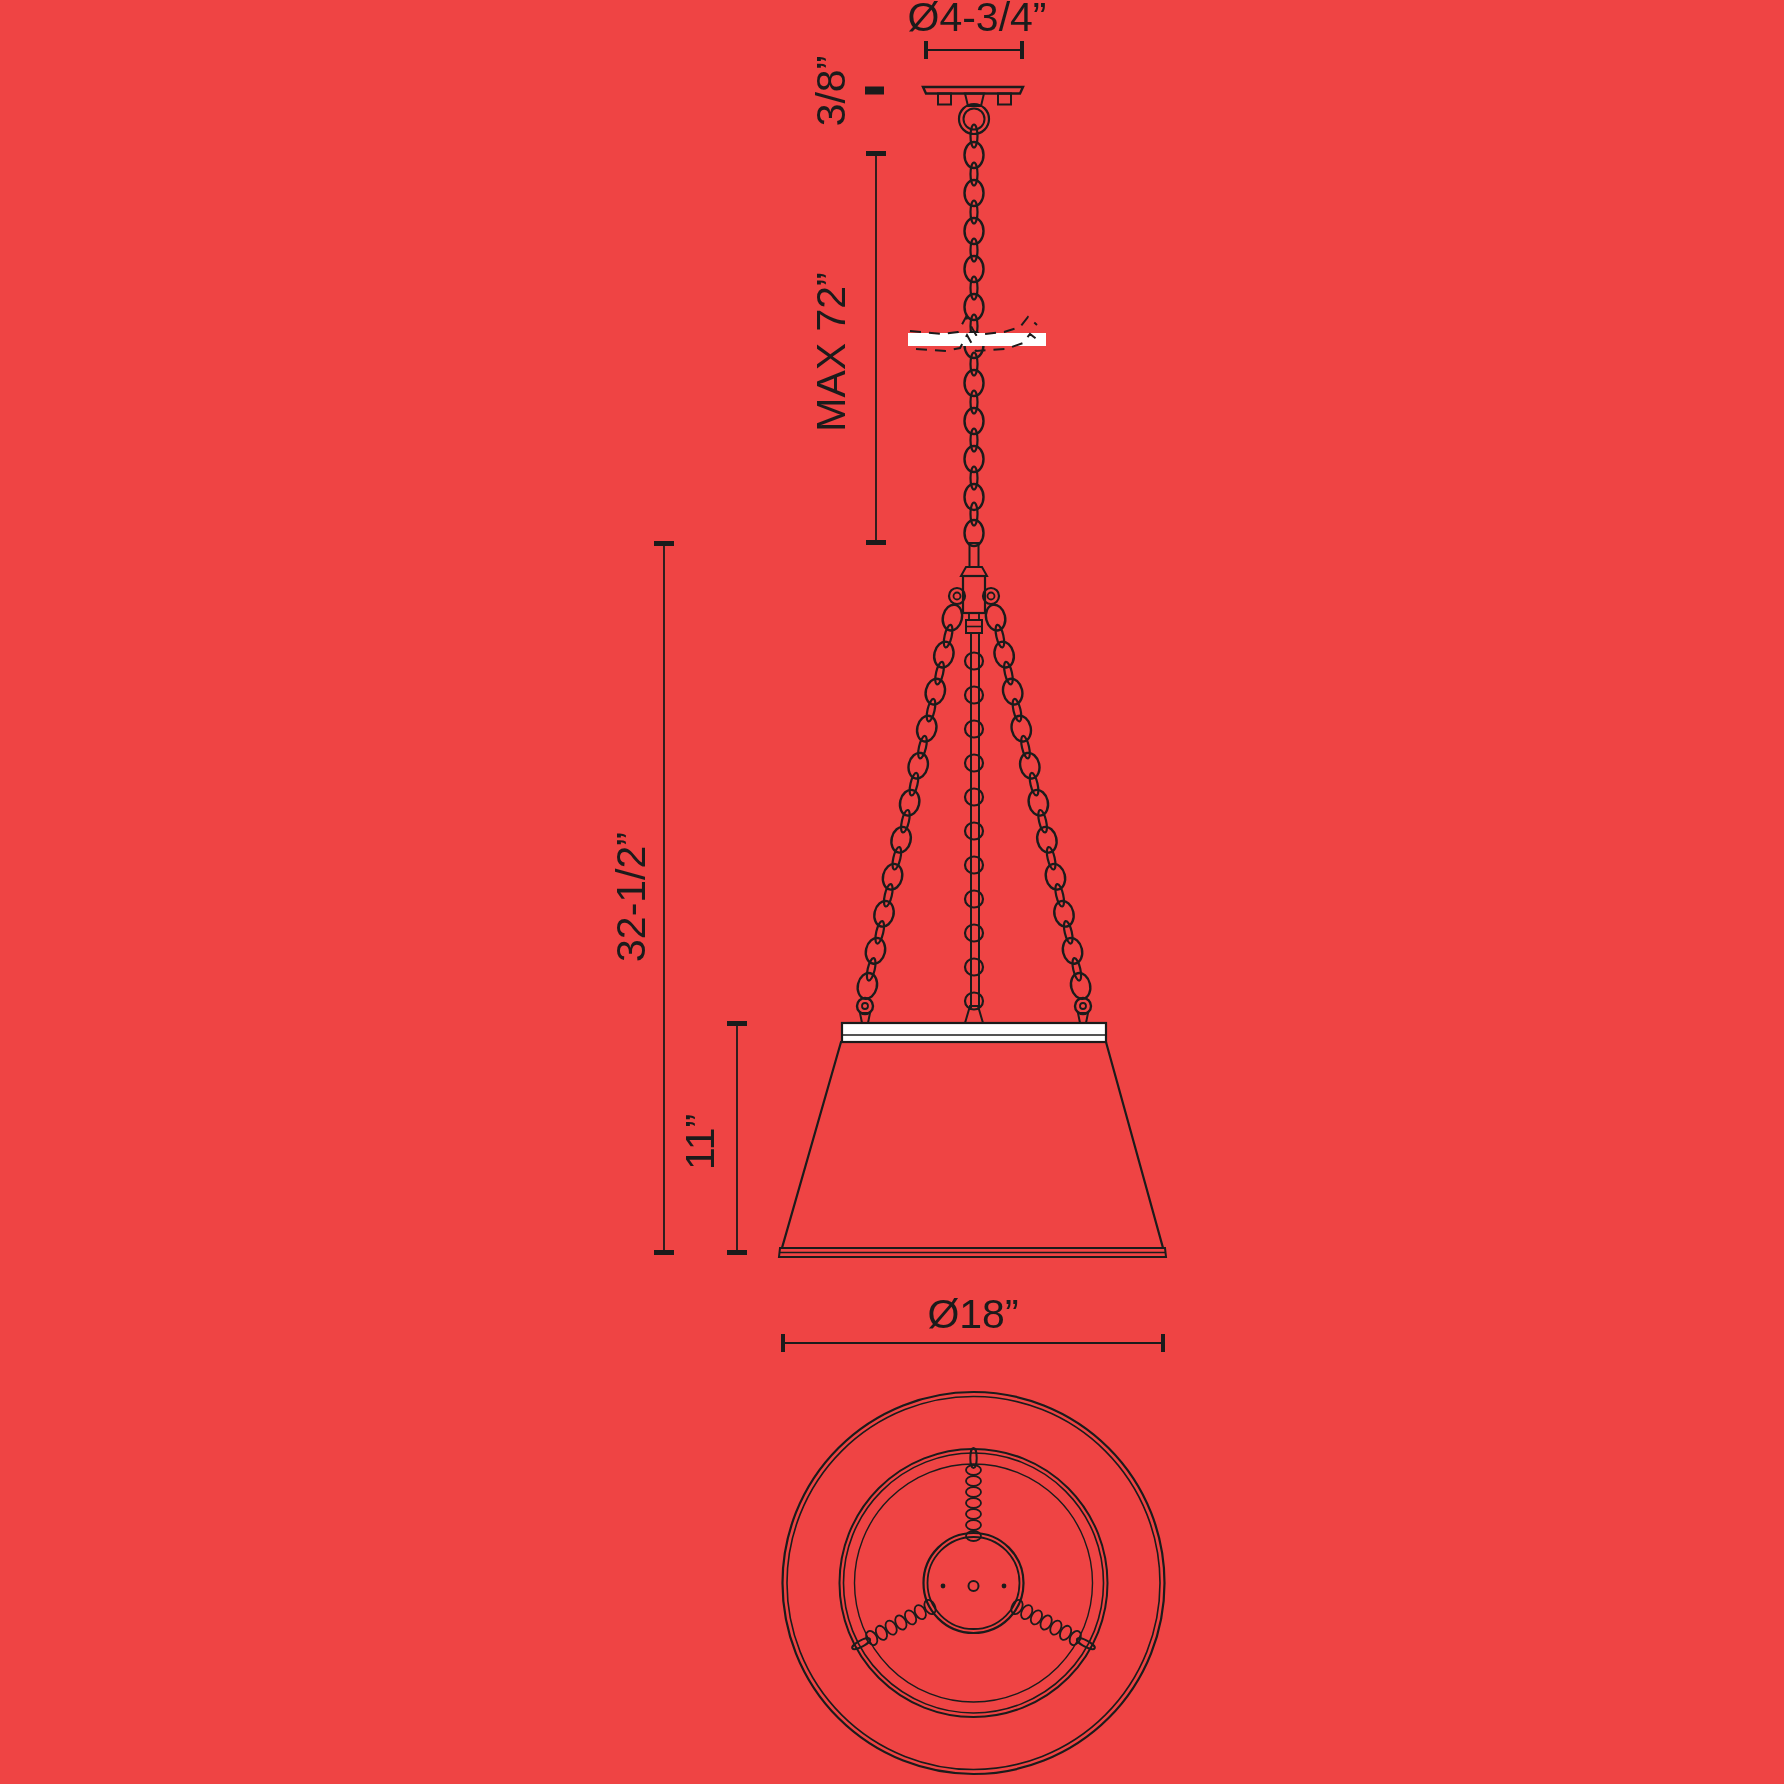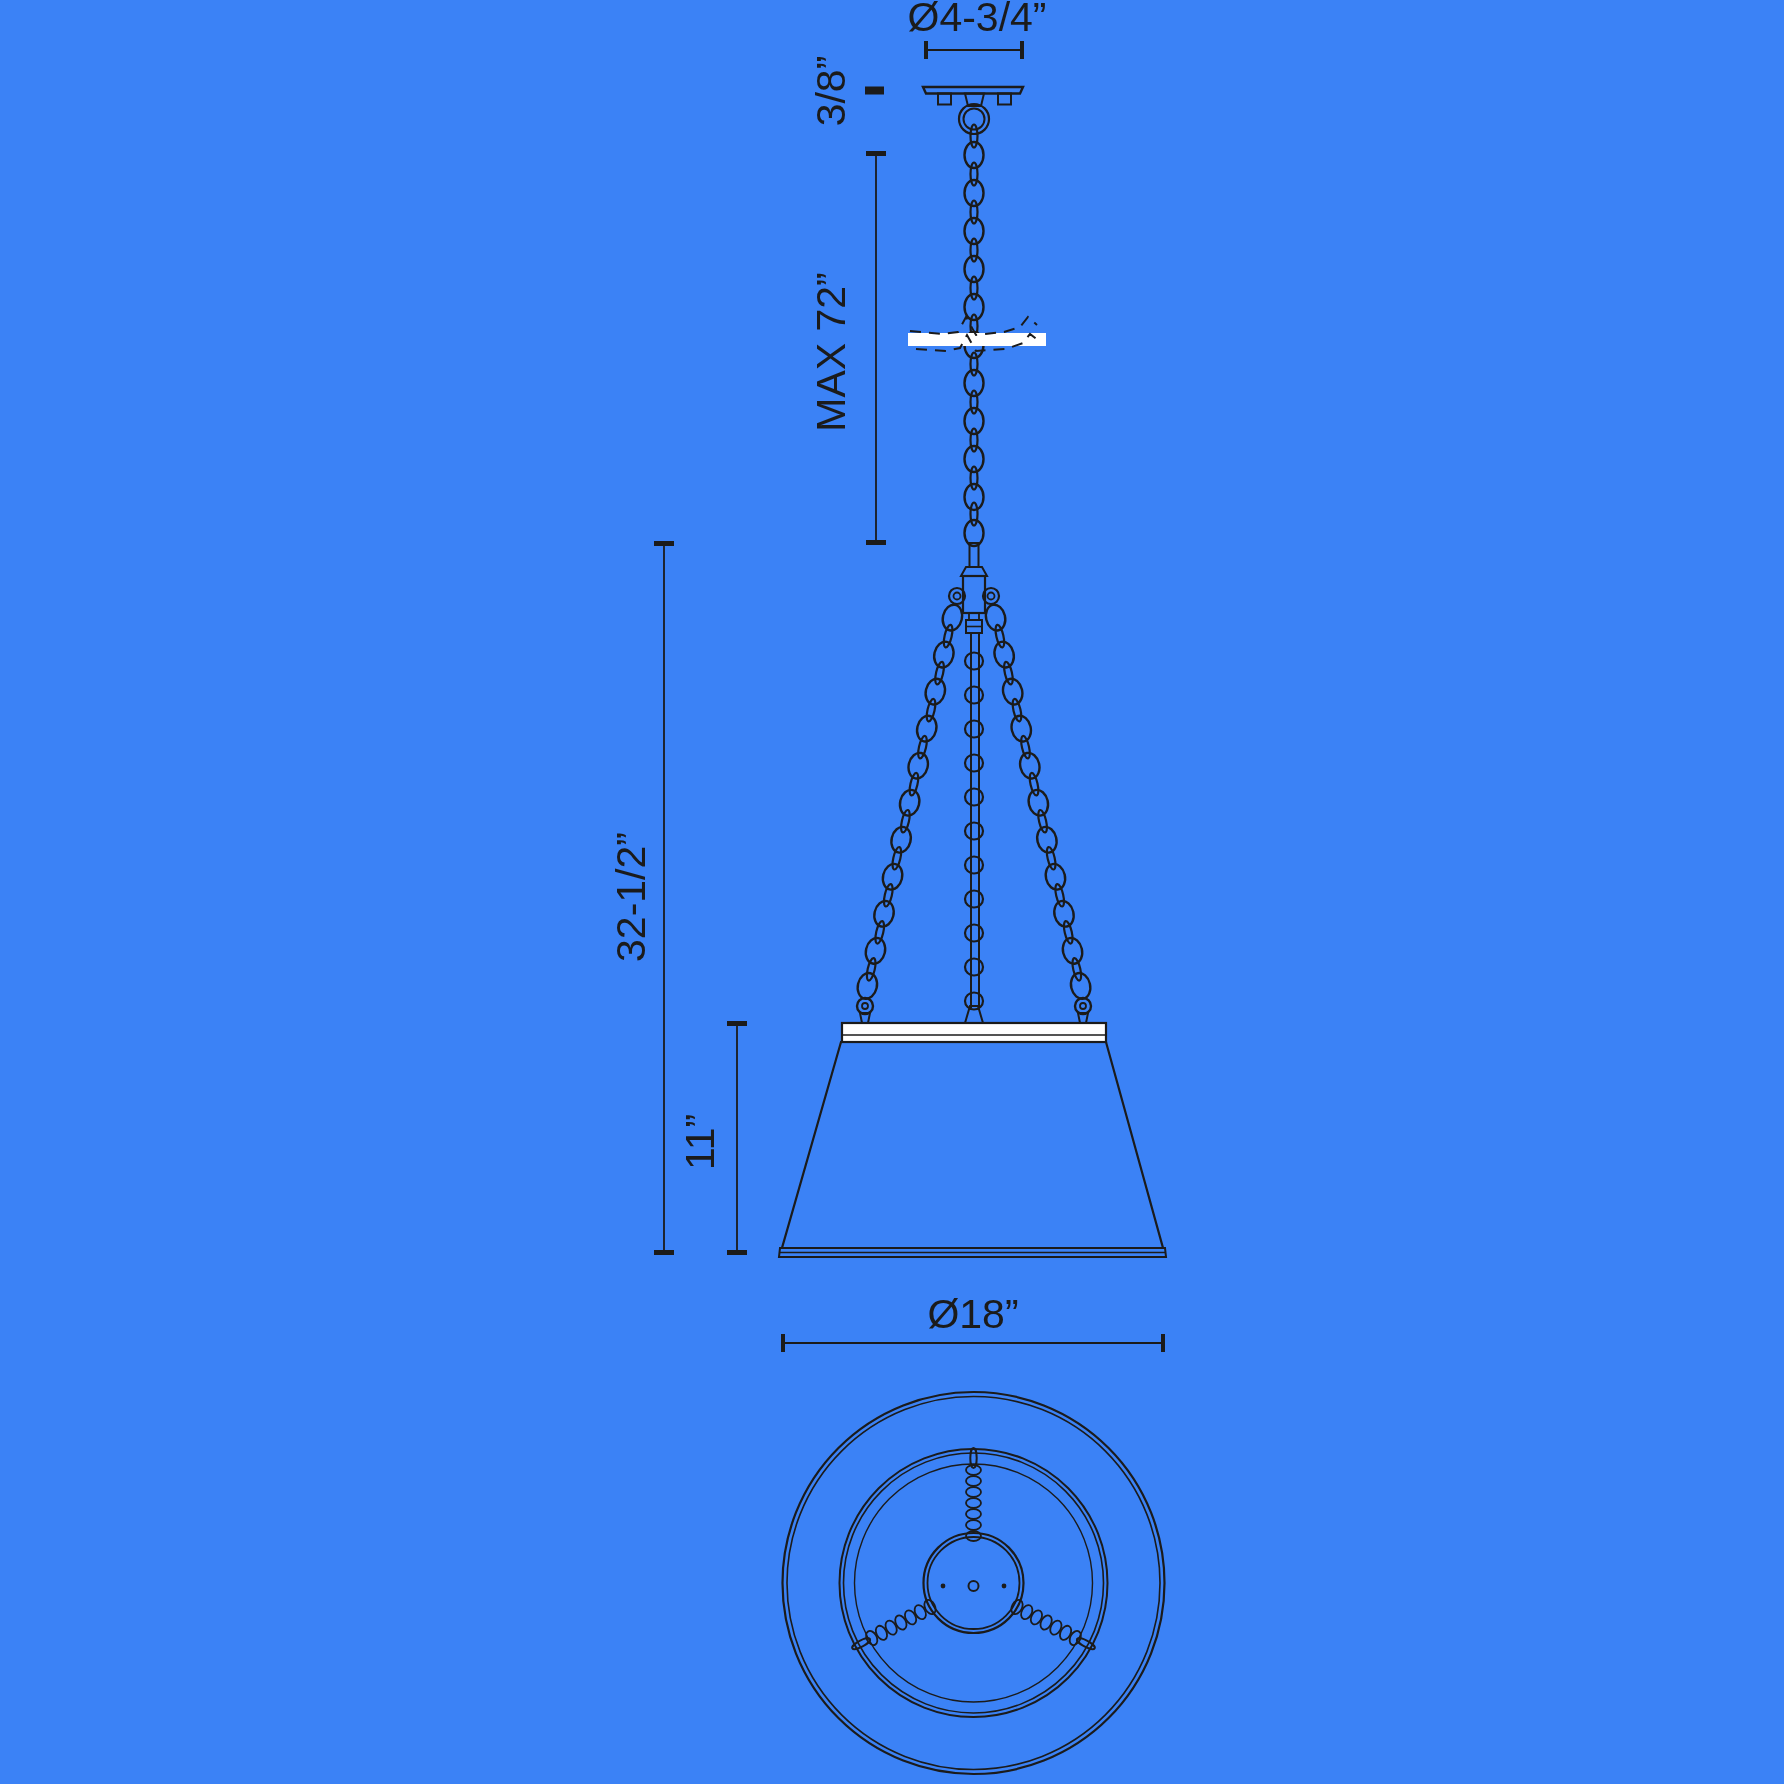--- a/index.html
+++ b/index.html
@@ -1,16 +1,16 @@
 <!DOCTYPE html>
 <html><head>
 <meta charset="utf-8">
 <style>
   html,body{margin:0;padding:0;background:#ffffff;}
-  .stage{position:relative;width:1784px;height:1784px;background:#3b82f6;overflow:hidden;}
+  .stage{position:relative;width:1784px;height:1784px;background:#ef4444;overflow:hidden;}
   svg{display:block;}
   text{font-family:"Liberation Sans","DejaVu Sans",sans-serif;font-size:41px;fill:#1b1b1b;}
   .ln{stroke:#1b1b1b;fill:none;}
   .fillw{fill:#ffffff;}
 </style>
 </head>
 <body>
 
 <div class="stage">
 <svg width="1784" height="1784" viewBox="0 0 1784 1784">

